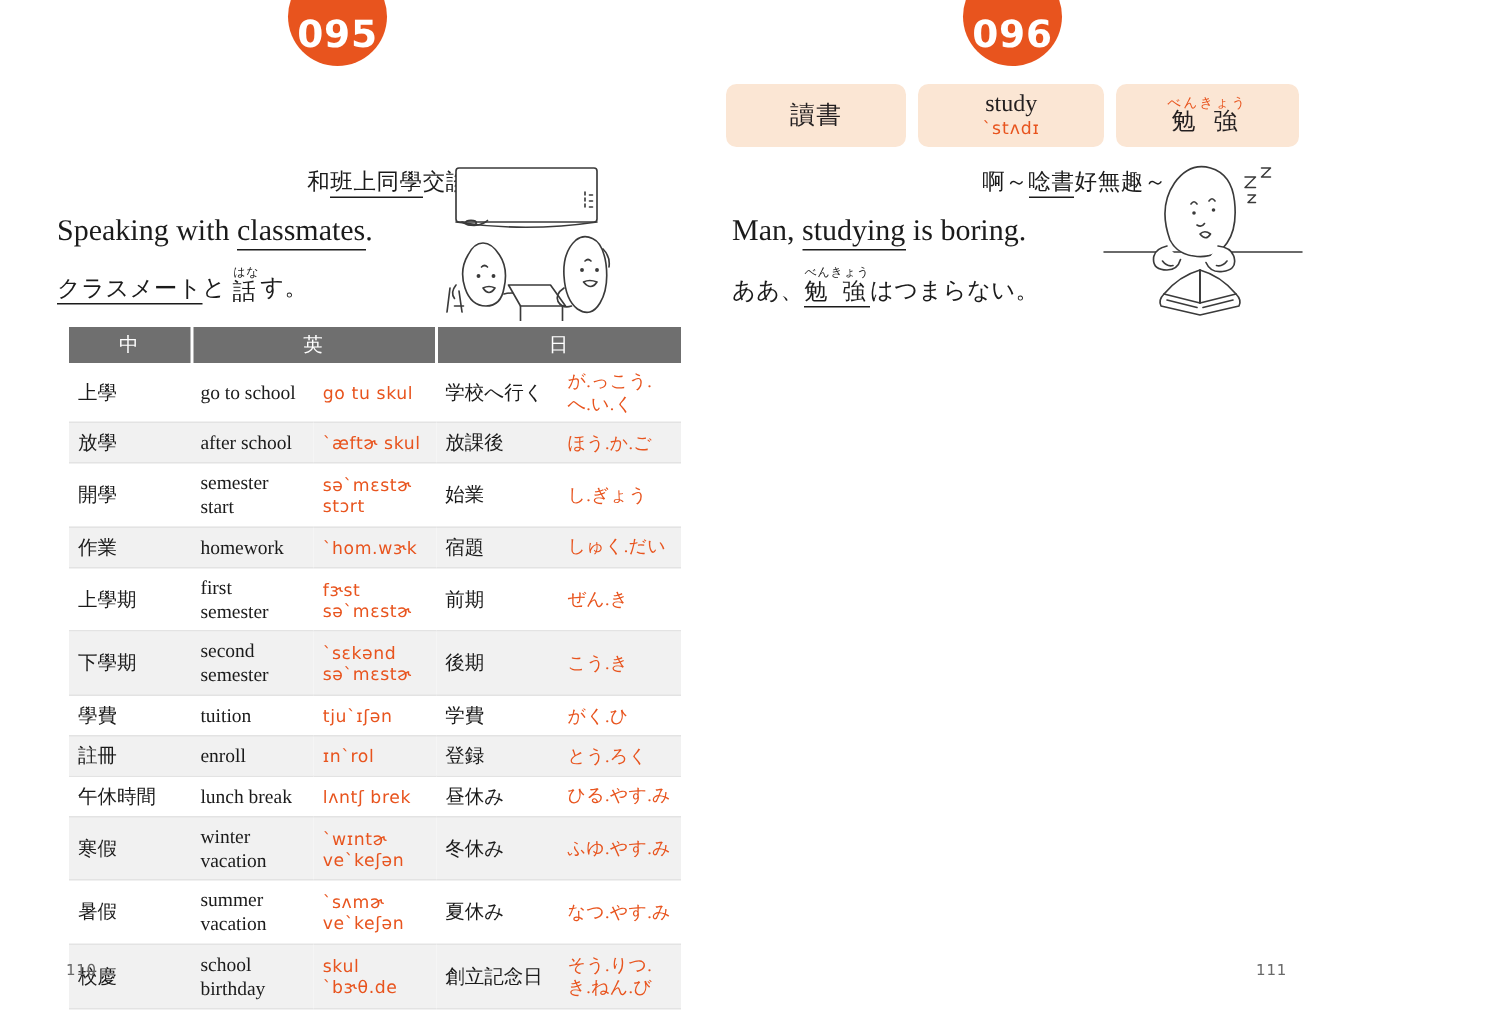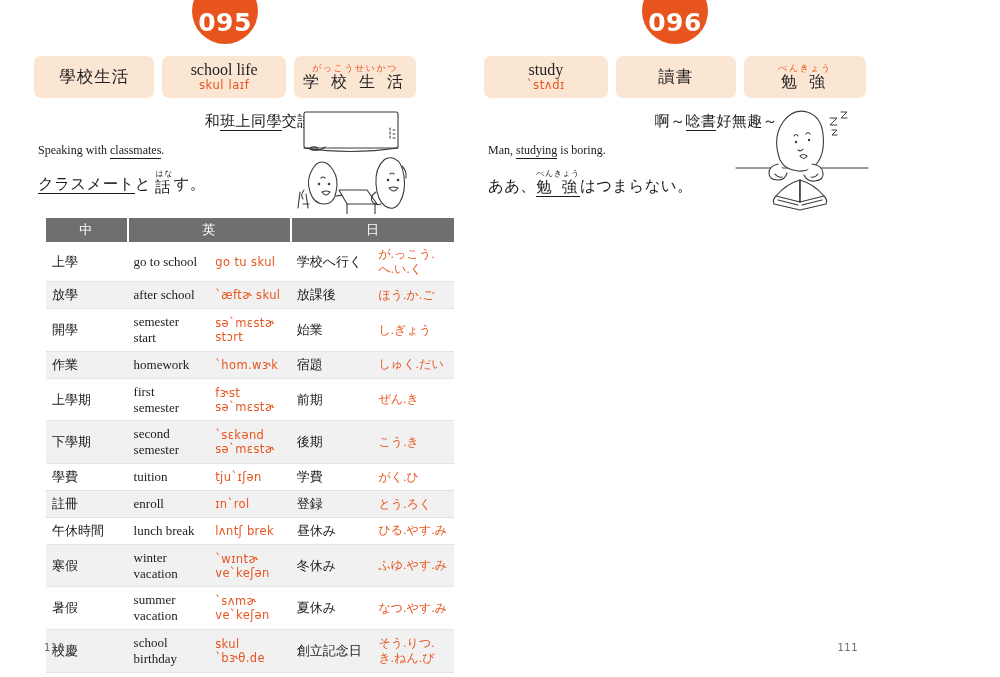--- a/index.html
+++ b/index.html
@@ -48,21 +48,21 @@
   .pill .jp-furi{font-size:9px;color:#e8541e;line-height:1;letter-spacing:1.5px;
                  margin-bottom:1px;}
   .pill .jp-word{font-size:16px;color:#231f20;letter-spacing:4px;line-height:1.05;}
 
   
   .dialog{
     position:absolute;top:112px;left:38px;width:290px;
   }
   .dialog .line{margin-bottom:12px;color:#1b1b1b;}
   .dialog .l-cn{font-size:15px;letter-spacing:.4px;text-align:right;}
-  .dialog .l-en{font-size:12px;}
+  .dialog .l-en{font-size:20px;}
   .dialog .l-jp{font-size:15.5px;letter-spacing:.3px;}
   .u{border-bottom:1px solid #1b1b1b;padding-bottom:1px;}
   .ruby{display:inline-flex;flex-direction:column;align-items:center;
         vertical-align:bottom;line-height:1;}
   .ruby .rt{font-size:8px;letter-spacing:.5px;margin-bottom:1px;color:#1b1b1b;}
   .ruby .rb{font-size:15.5px;letter-spacing:3px;}
 
   
   .illus{position:absolute;top:108px;right:30px;width:136px;height:106px;}
   .illus svg{display:block;width:100%;height:100%;}
@@ -107,33 +107,20 @@
 </style>
 </head>
 <body>
 
 <div class="spread">
 
   <div class="page left">
 
     <div class="badge">095</div>
 
-    <div class="pill-row">
-      <div class="pill cn">
-        <span class="cn-word">學校生活</span>
-      </div>
-      <div class="pill en">
-        <span class="en-word">school life</span>
-        <span class="en-ipa">skul  laɪf</span>
-      </div>
-      <div class="pill jp">
-        <span class="jp-furi">がっこうせいかつ</span>
-        <span class="jp-word">学 校 生 活</span>
-      </div>
-    </div>
 
     <div class="dialog">
       <div class="line l-cn"><span>和</span><span class="u">班上同學</span><span>交談。</span></div>
       <div class="line l-en"><span>Speaking with </span><span class="u">classmates</span><span>.</span></div>
       <div class="line l-jp"><span class="u">クラスメート</span><span>と </span><span class="ruby">
             <span class="rt">はな</span>
             <span class="rb">話</span>
           </span><span>す。</span></div>
     </div>
 
@@ -265,26 +252,26 @@
     </table>
 
     <div class="folio">110</div>
   </div>
 
   <div class="page right">
 
     <div class="badge">096</div>
 
     <div class="pill-row">
+      <div class="pill cn">
+        <span class="cn-word">讀書</span>
+      </div>
       <div class="pill en">
         <span class="en-word">study</span>
         <span class="en-ipa">ˋstʌdɪ</span>
-      </div>
-      <div class="pill cn">
-        <span class="cn-word">讀書</span>
       </div>
       <div class="pill jp">
         <span class="jp-furi">べんきょう</span>
         <span class="jp-word">勉 強</span>
       </div>
     </div>
 
     <div class="dialog">
       <div class="line l-cn"><span>啊～</span><span class="u">唸書</span><span>好無趣～</span></div>
       <div class="line l-en"><span>Man, </span><span class="u">studying</span><span> is boring.</span></div>

